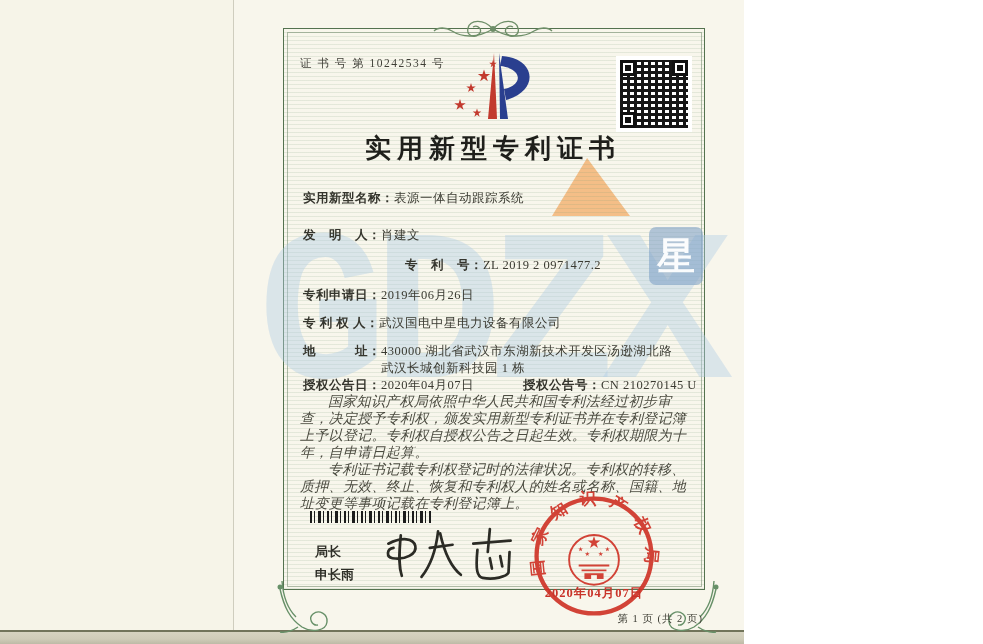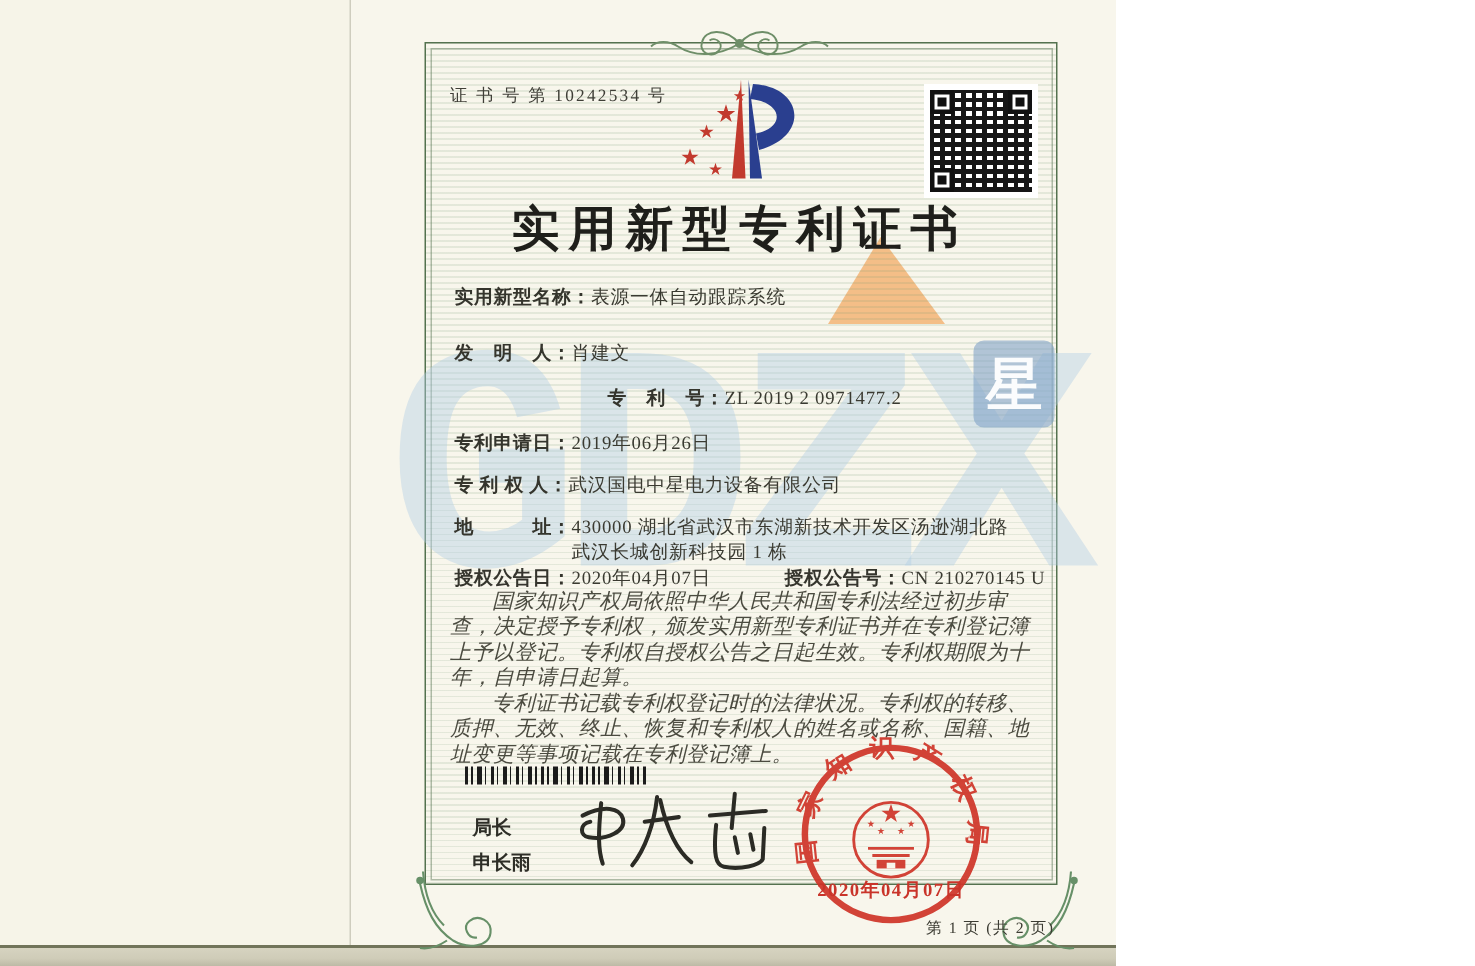--- a/index.html
+++ b/index.html
@@ -35,21 +35,21 @@
   .cert-no{left:300px;top:56px;font-size:11.5px;letter-spacing:1.5px;color:#3f3f37;}
   .logo{left:444px;top:47px;width:104px;height:78px;}
   .qr{left:616px;top:56px;width:76px;height:76px;background:#fff;padding:4px;box-sizing:border-box;}
   .qr-inner{position:relative;width:100%;height:100%;
       background-image:repeating-linear-gradient(0deg,#161616 0 3px,transparent 3px 6px),
                        repeating-linear-gradient(90deg,#161616 0 3px,transparent 3px 7px);
       background-blend-mode:lighten;}
   .finder{position:absolute;width:16px;height:16px;border:3px solid #111;background:#fff;box-sizing:border-box;}
   .finder::after{content:"";position:absolute;inset:2px;background:#111;}
   .f-tl{left:0;top:0;} .f-tr{right:0;top:0;} .f-bl{left:0;bottom:0;}
-  .title{left:283px;top:131px;width:420px;text-align:center;font-size:32px;font-weight:bold;
+  .title{left:283px;top:131px;width:420px;text-align:center;font-size:26px;font-weight:bold;
       letter-spacing:6px;color:#1f1f1b;}
   .frow{left:303px;width:400px;font-size:12.5px;color:#3a3a31;letter-spacing:.5px;white-space:nowrap;}
   .frow .lab{font-weight:bold;color:#35352d;}
   .r0{top:190px;} .r1{top:227px;} .r2{top:257px;text-align:center;} .r3{top:287px;} .r4{top:315px;}
   .r5{top:343px;white-space:normal;display:flex;}
   .r5 .lab{flex:0 0 auto;}
   .r5 .val{width:300px;line-height:17px;}
   .r6{top:377px;}
   .r6 .grant2{position:absolute;left:220px;top:0;white-space:nowrap;}
   .body-text{left:300px;top:393px;width:398px;font-size:14px;font-style:italic;

